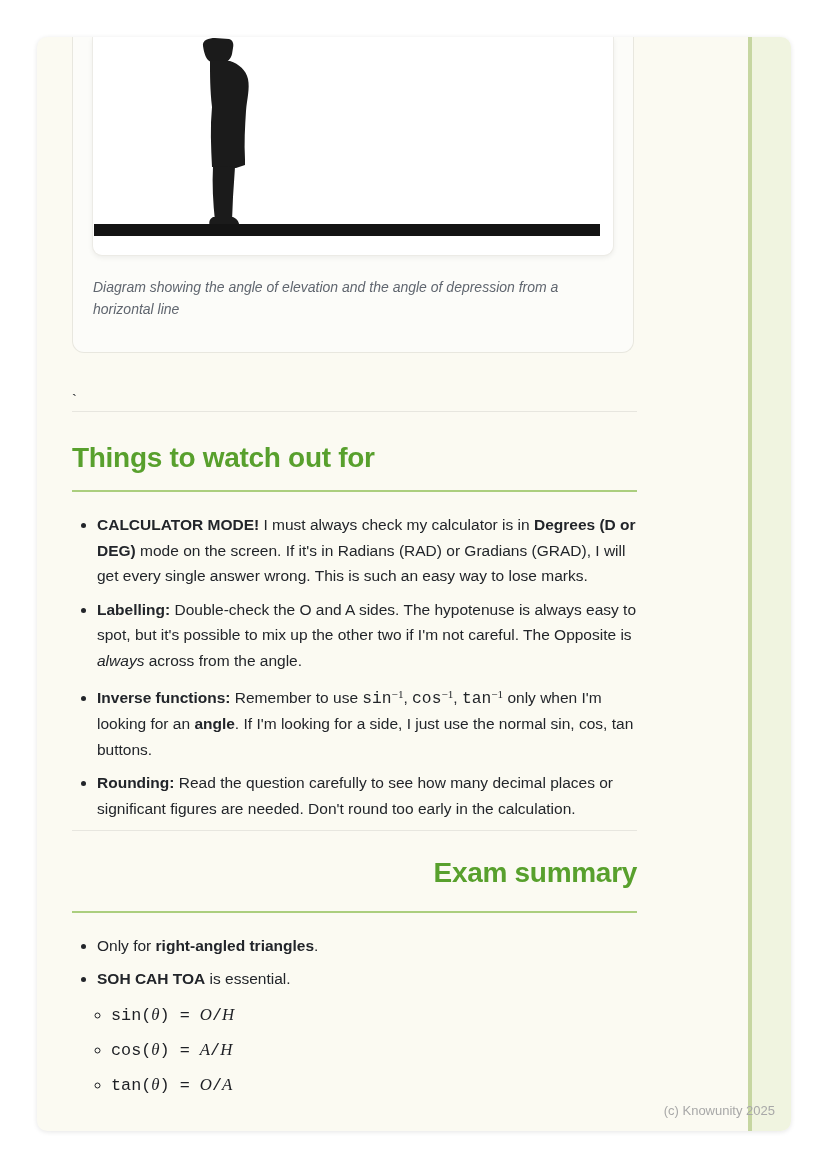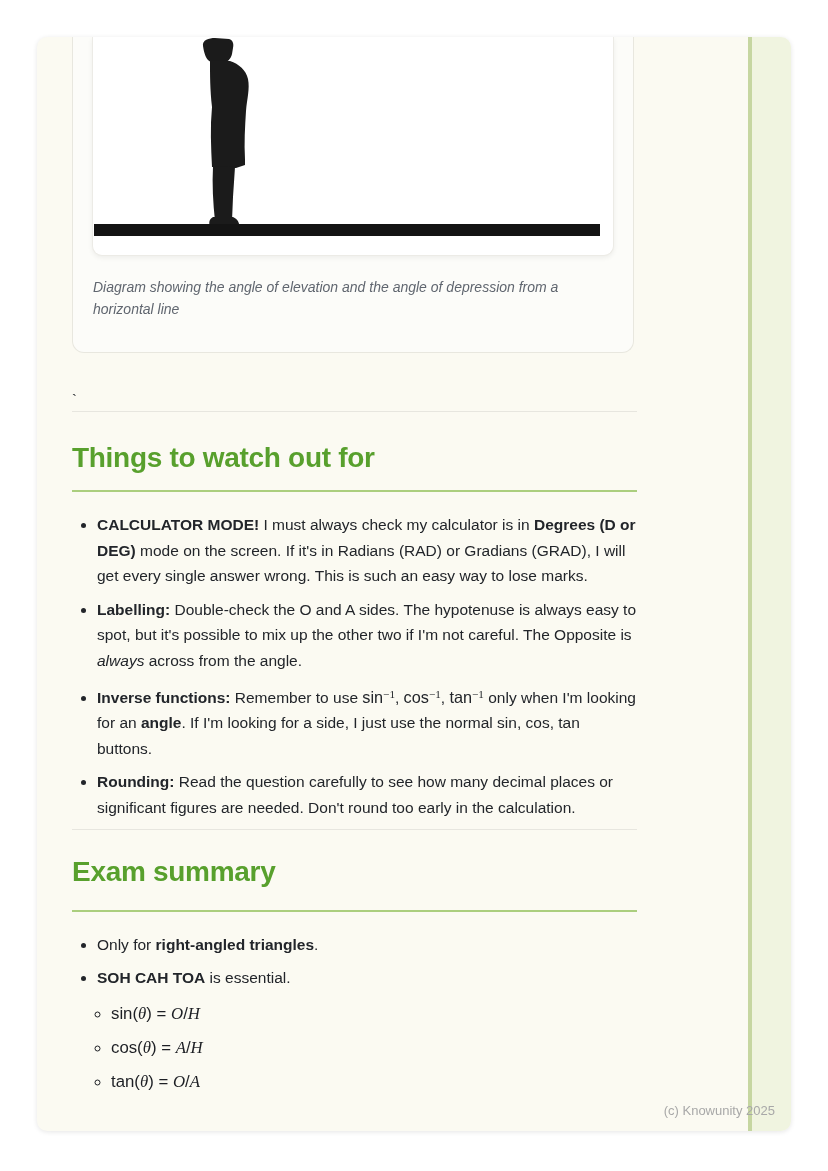--- a/index.html
+++ b/index.html
@@ -19,32 +19,32 @@
   .person{position:absolute;left:106px;top:0;}
   .ground-line{position:absolute;left:1px;top:187px;width:506px;height:12px;background:#141414;}
   .figcap{margin:20px auto 0;width:520px;text-align:left;font-style:italic;
           font-size:14px;line-height:22px;color:#60666f;}
 
   .backtick{margin-top:36px;font-size:15px;line-height:22px;color:#22252a;}
   hr.divider{border:none;border-top:1px solid #e7e6df;margin:0;}
   .hr1{margin-top:32px;} .hr2{margin-top:16px;}
   h2.sec{margin:0;margin-top:28px;font-size:28px;line-height:36px;font-weight:700;
          color:#58a02d;letter-spacing:-0.3px;}
-  h2.sec2{margin-top:24px;}
+  h2.sec2{margin-top:24px;text-align:right;}
   .h-underline{margin-top:14px;height:2px;background:#abce7e;}
   .h-underline2{margin-top:20px;}
 
   ul.blist{margin:20px 0 0;padding-left:25px;list-style:disc;color:#22252a;}
   ul.blist > li{margin-bottom:8px;font-size:15.5px;line-height:25.6px;}
   ul.sublist{margin:10px 0 0;padding-left:14px;list-style:circle;}
   ul.sublist > li{margin-bottom:8px;font-size:16px;line-height:26px;color:#1d1f24;}
 
   .b{font-weight:700;}
   .i{font-style:italic;}
-  .m{font-family:Liberation Sans, sans-serif;font-size:1.05em;}
+  .m{font-family:Liberation Mono, monospace;font-size:1.05em;}
   .mi{font-family:"Liberation Serif","DejaVu Serif",serif;font-style:italic;font-size:1.05em;}
   .msup{font-family:"Liberation Serif","DejaVu Serif",serif;font-size:0.72em;vertical-align:5px;}
 
   .watermark{position:absolute;right:16px;bottom:13px;font-size:13px;color:#a8a8a8;z-index:3;}
 </style>
 </head>
 <body>
 
 <div class="page">
   <div class="card">

